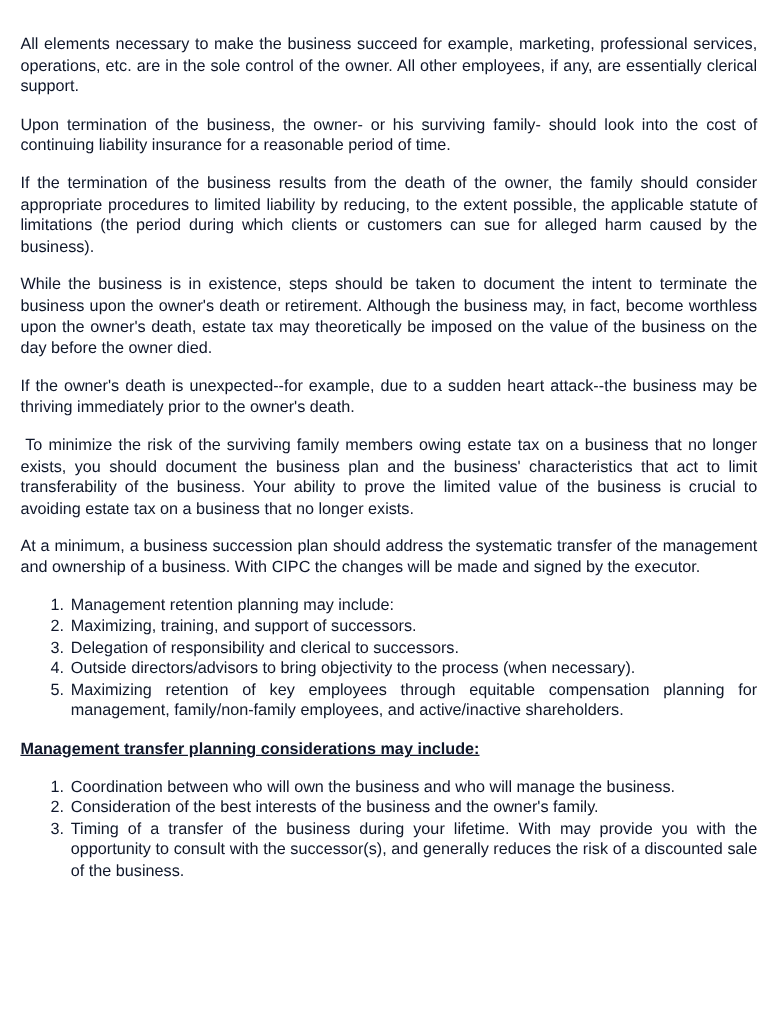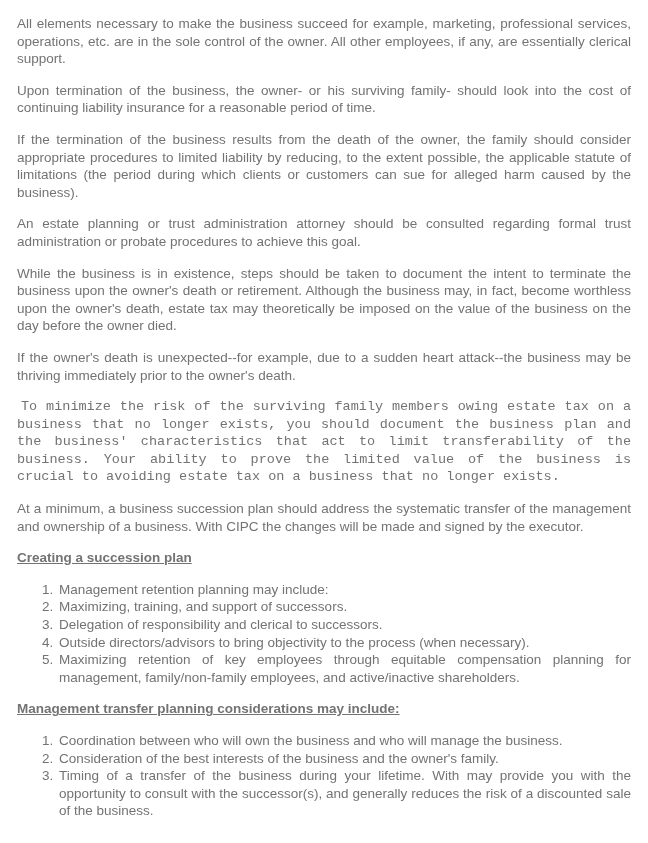--- a/index.html
+++ b/index.html
@@ -4,35 +4,34 @@
 <style>
   html, body {
     margin: 0;
     padding: 0;
     background: #ffffff;
   }
   .page {
     width: 648px;
     height: 843px;
     box-sizing: border-box;
-    padding: 15px 17px 0 17px;
+    padding: 28px 17px 0 17px;
     background: #ffffff;
-    color: #737373;
+    color: #0f172a;
     font-family: "Liberation Sans", sans-serif;
     font-size: 13.5px;
     line-height: 17.6px;
     text-align: justify;
     overflow: hidden;
   }
   .para {
     margin: 0 0 14px 0;
   }
   .para.slight-indent {
     text-indent: 4px;
-    font-family: Liberation Mono, monospace;
   }
   .section-heading {
     font-size: 13.5px;
     font-weight: 700;
     text-decoration: underline;
     text-align: left;
     margin: 0 0 14px 0;
   }
   ol.doc-list {
     margin: 0 0 14px 0;
@@ -48,31 +47,29 @@
 <body>
 
 <div class="page">
 
   <p class="para">All elements necessary to make the business succeed for example, marketing, professional services, operations, etc. are in the sole control of the owner. All other employees, if any, are essentially clerical support.</p>
 
   <p class="para">Upon termination of the business, the owner- or his surviving family- should look into the cost of continuing liability insurance for a reasonable period of time.</p>
 
   <p class="para">If the termination of the business results from the death of the owner, the family should consider appropriate procedures to limited liability by reducing, to the extent possible, the applicable statute of limitations (the period during which clients or customers can sue for alleged harm caused by the business).</p>
 
-  <p class="para">An estate planning or trust administration attorney should be consulted regarding formal trust administration or probate procedures to achieve this goal.</p>
 
   <p class="para">While the business is in existence, steps should be taken to document the intent to terminate the business upon the owner's death or retirement. Although the business may, in fact, become worthless upon the owner's death, estate tax may theoretically be imposed on the value of the business on the day before the owner died.</p>
 
   <p class="para">If the owner's death is unexpected--for example, due to a sudden heart attack--the business may be thriving immediately prior to the owner's death.</p>
 
   <p class="para slight-indent">To minimize the risk of the surviving family members owing estate tax on a business that no longer exists, you should document the business plan and the business' characteristics that act to limit transferability of the business. Your ability to prove the limited value of the business is crucial to avoiding estate tax on a business that no longer exists.</p>
 
   <p class="para">At a minimum, a business succession plan should address the systematic transfer of the management and ownership of a business. With CIPC the changes will be made and signed by the executor.</p>
 
-  <h2 class="section-heading">Creating a succession plan</h2>
 
   <ol class="doc-list">
     <li>Management retention planning may include:</li>
     <li>Maximizing, training, and support of successors.</li>
     <li>Delegation of responsibility and clerical to successors.</li>
     <li>Outside directors/advisors to bring objectivity to the process (when necessary).</li>
     <li>Maximizing retention of key employees through equitable compensation planning for management, family/non-family employees, and active/inactive shareholders.</li>
   </ol>
 
   <h2 class="section-heading">Management transfer planning considerations may include:</h2>

